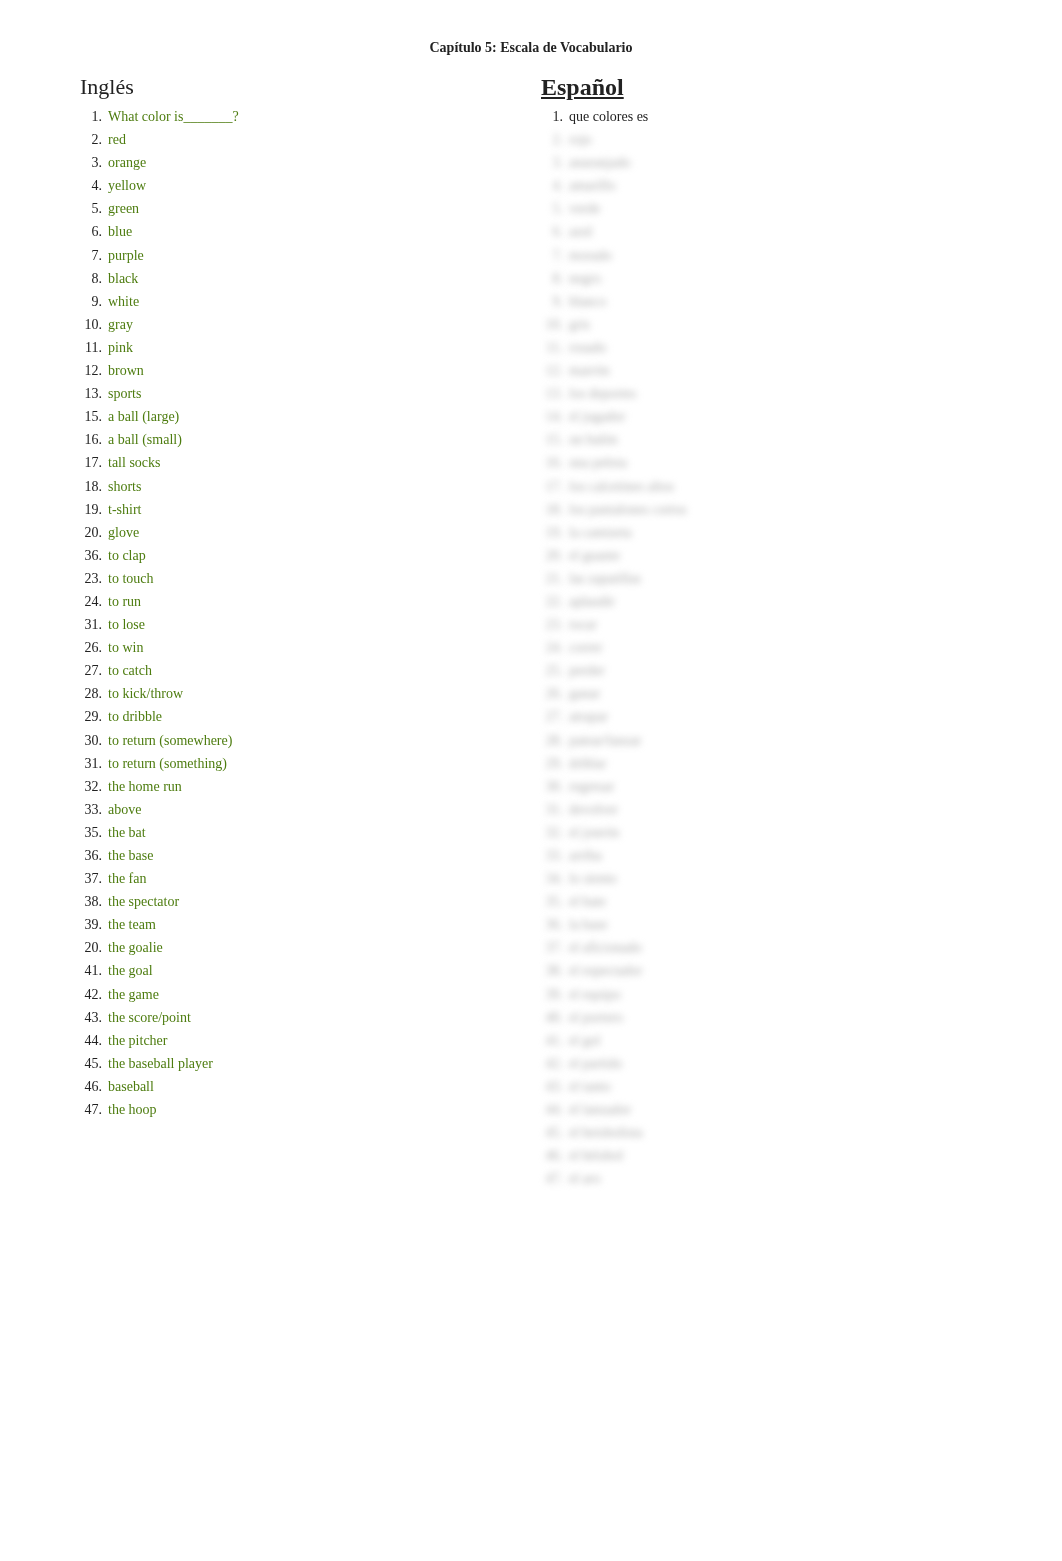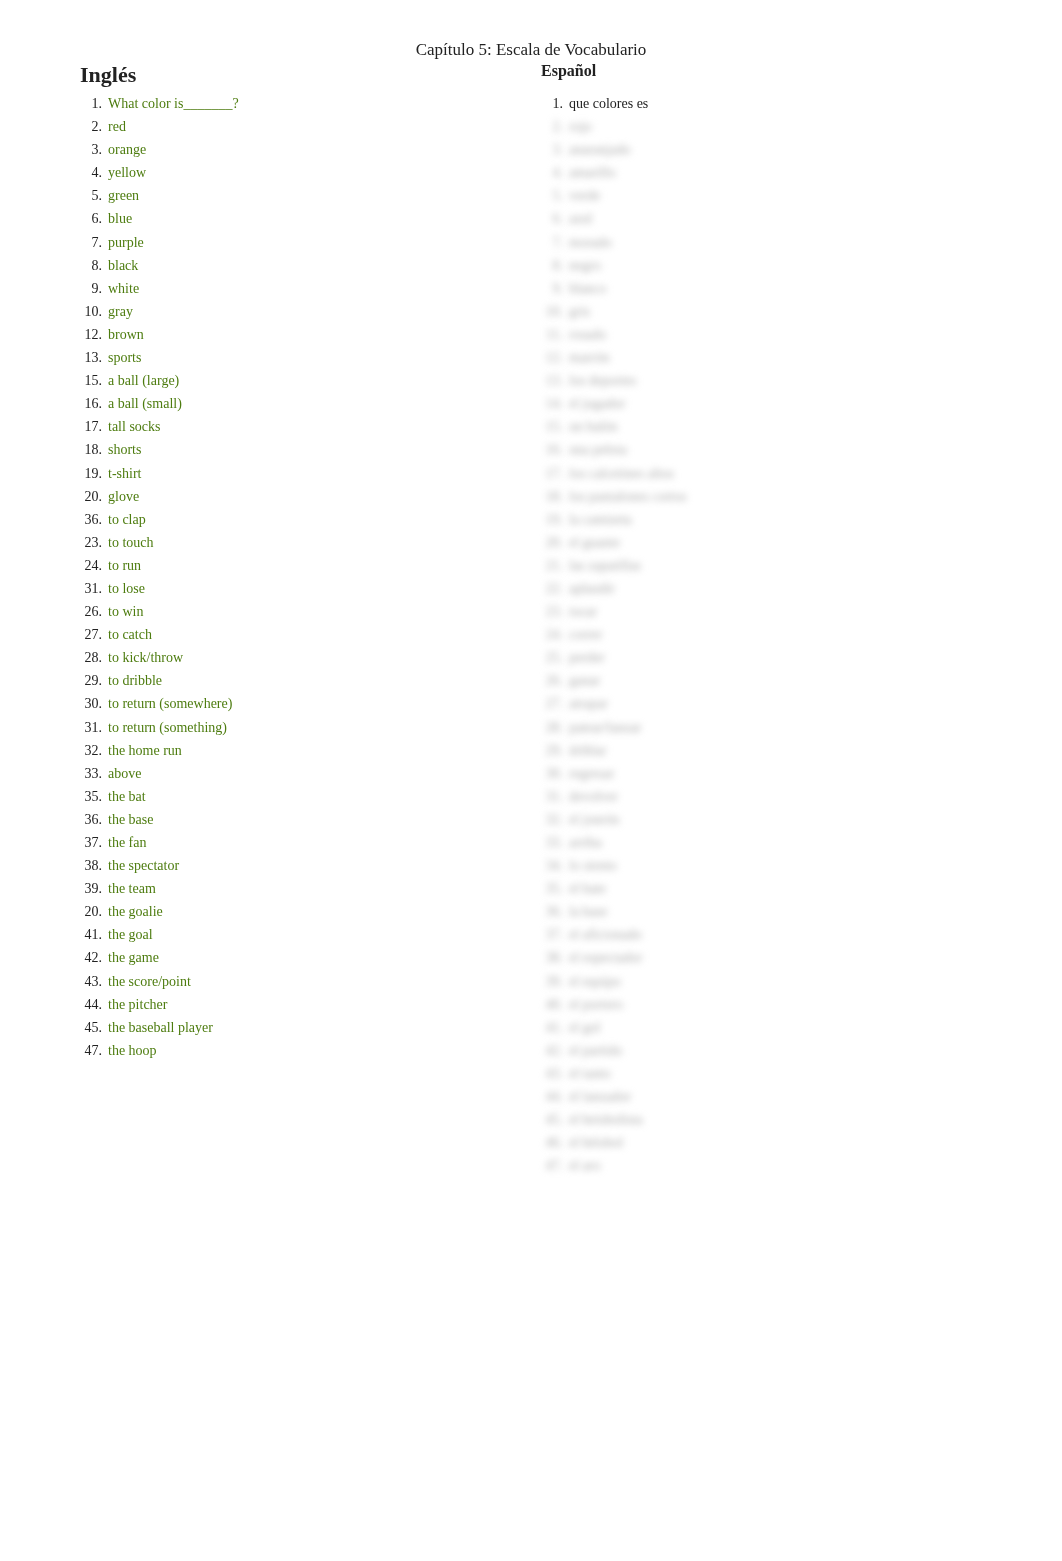--- a/index.html
+++ b/index.html
@@ -13,42 +13,43 @@
       font-family: Times New Roman, serif;
       font-size: 14px;
       color: #222;
       width: 1062px;
       min-height: 1561px;
       padding: 40px 80px;
     }
 
     .page-title {
       text-align: center;
-      font-size: 17px;
-      font-weight: normal;
-      margin-bottom: 2px;
+      font-size: 14px;
+      font-weight: bold;
+      margin-bottom: 18px;
     }
 
     .columns-header {
       display: flex;
       margin-bottom: 4px;
     }
 
     .col-ingles-header {
       width: 50%;
       font-size: 22px;
-      font-weight: bold;
+      font-weight: normal;
       padding-left: 0px;
     }
 
     .col-espanol-header {
       width: 50%;
-      font-size: 16px;
+      font-size: 24px;
       font-weight: bold;
       padding-left: 10px;
+      text-decoration: underline;
     }
 
     .columns-body {
       display: flex;
       align-items: flex-start;
     }
 
     .col-ingles {
       width: 50%;
     }
@@ -144,20 +145,24 @@
       </div>
       <div class="vocab-item">
         <span class="item-num">9.</span>
         <span class="item-text">white</span>
       </div>
       <div class="vocab-item">
         <span class="item-num">10.</span>
         <span class="item-text">gray</span>
       </div>
       <div class="vocab-item">
+        <span class="item-num">11.</span>
+        <span class="item-text">pink</span>
+      </div>
+      <div class="vocab-item">
         <span class="item-num">12.</span>
         <span class="item-text">brown</span>
       </div>
       <div class="vocab-item">
         <span class="item-num">13.</span>
         <span class="item-text">sports</span>
       </div>
       <div class="vocab-item">
         <span class="item-num">15.</span>
         <span class="item-text">a ball (large)</span>
@@ -268,20 +273,24 @@
       </div>
       <div class="vocab-item">
         <span class="item-num">44.</span>
         <span class="item-text">the pitcher</span>
       </div>
       <div class="vocab-item">
         <span class="item-num">45.</span>
         <span class="item-text">the baseball player</span>
       </div>
       <div class="vocab-item">
+        <span class="item-num">46.</span>
+        <span class="item-text">baseball</span>
+      </div>
+      <div class="vocab-item">
         <span class="item-num">47.</span>
         <span class="item-text">the hoop</span>
       </div>
     </div>
   <div class="col-espanol" id="espanol-list">
       <div class="espanol-item">
         <span class="espanol-num ">1.</span>
         <span class="espanol-text ">que colores es</span>
       </div>
       <div class="espanol-item">

